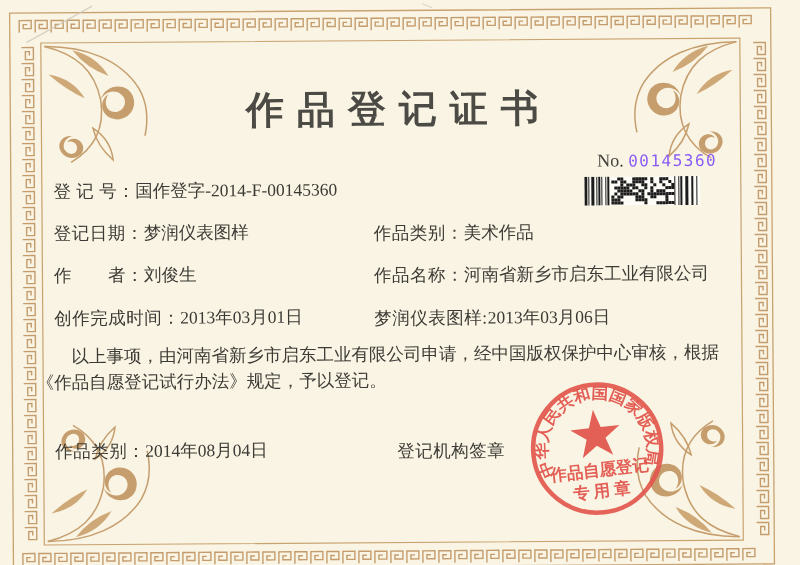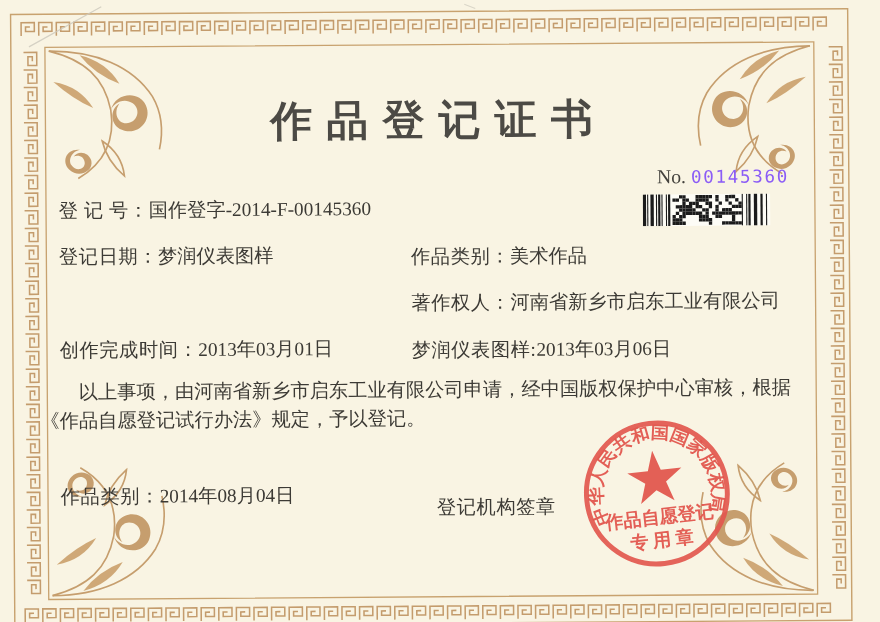--- a/index.html
+++ b/index.html
@@ -343,37 +343,40 @@
     <span class="lbl">登 记 号：</span><span>国作登字-2014-F-00145360</span>
   </div>
 
   <div class="abs row" style="left:46px;top:223px;">
     <span class="lbl">登记日期：</span><span>梦润仪表图样</span>
   </div>
   <div class="abs row" style="left:366px;top:225px;">
     <span class="lbl">作品类别：</span><span>美术作品</span>
   </div>
 
+  <div class="abs row" style="left:46px;top:265px;">
+    <span class="lbl">作　　者：</span><span>刘俊生</span>
+  </div>
   <div class="abs row" style="left:366px;top:267px;">
-    <span class="lbl">著作权人：</span><span>河南省新乡市启东工业有限公司</span>
+    <span class="lbl">作品名称：</span><span>河南省新乡市启东工业有限公司</span>
   </div>
 
   <div class="abs row" style="left:46px;top:308px;">
     <span class="lbl">创作完成时间：</span><span>2013年03月01日</span>
   </div>
   <div class="abs row" style="left:366px;top:310px;">
     <span class="lbl">梦润仪表图样:</span><span>2013年03月06日</span>
   </div>
 
   <div class="statement">以上事项，由河南省新乡市启东工业有限公司申请，经中国版权保护中心审核，根据《作品自愿登记试行办法》规定，予以登记。</div>
 
   <div class="abs row" style="left:46px;top:441px;">
     <span class="lbl">作品类别：</span><span>2014年08月04日</span>
   </div>
-  <div class="abs row" style="left:388px;top:453px;text-align:right;">
+  <div class="abs row" style="left:388px;top:443px;text-align:right;">
     <span class="lbl">登记机构签章</span>
   </div>
 
   <svg id="seal" width="144" height="144" viewBox="-72 -72 144 144">
     <g transform="rotate(-6)" fill="#e2574e">
       <circle cx="0" cy="0" r="64" fill="none" stroke="#e2574e" stroke-width="4.5" opacity="0.92"></circle>
       <path id="sealArc" d="M -45.3,21.1 A 50,50 0 1,1 45.3,21.1" fill="none" stroke="none"></path>
       <text font-size="15.5" font-weight="bold" opacity="0.95">
         <textPath href="#sealArc" startOffset="0" textLength="200" lengthAdjust="spacingAndGlyphs">中华人民共和国国家版权局</textPath>
       </text>

